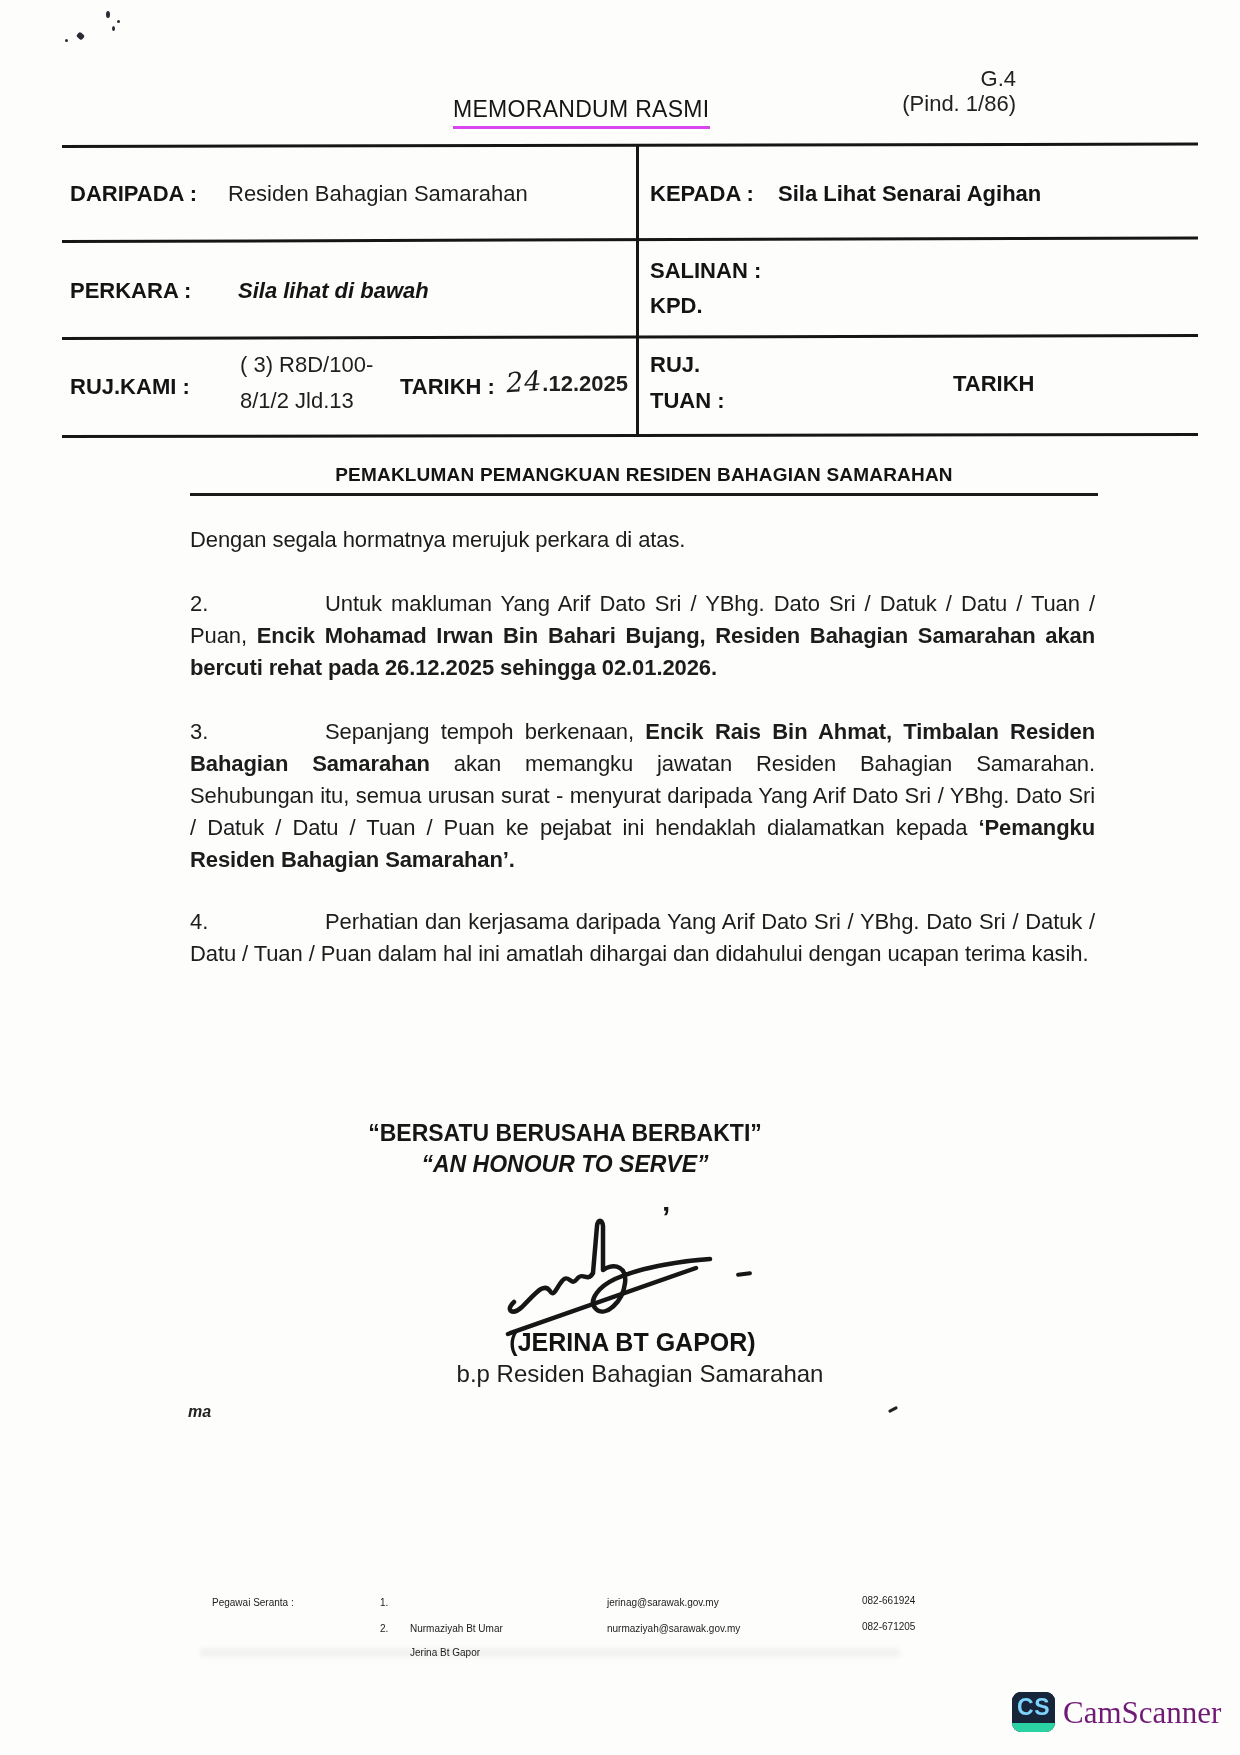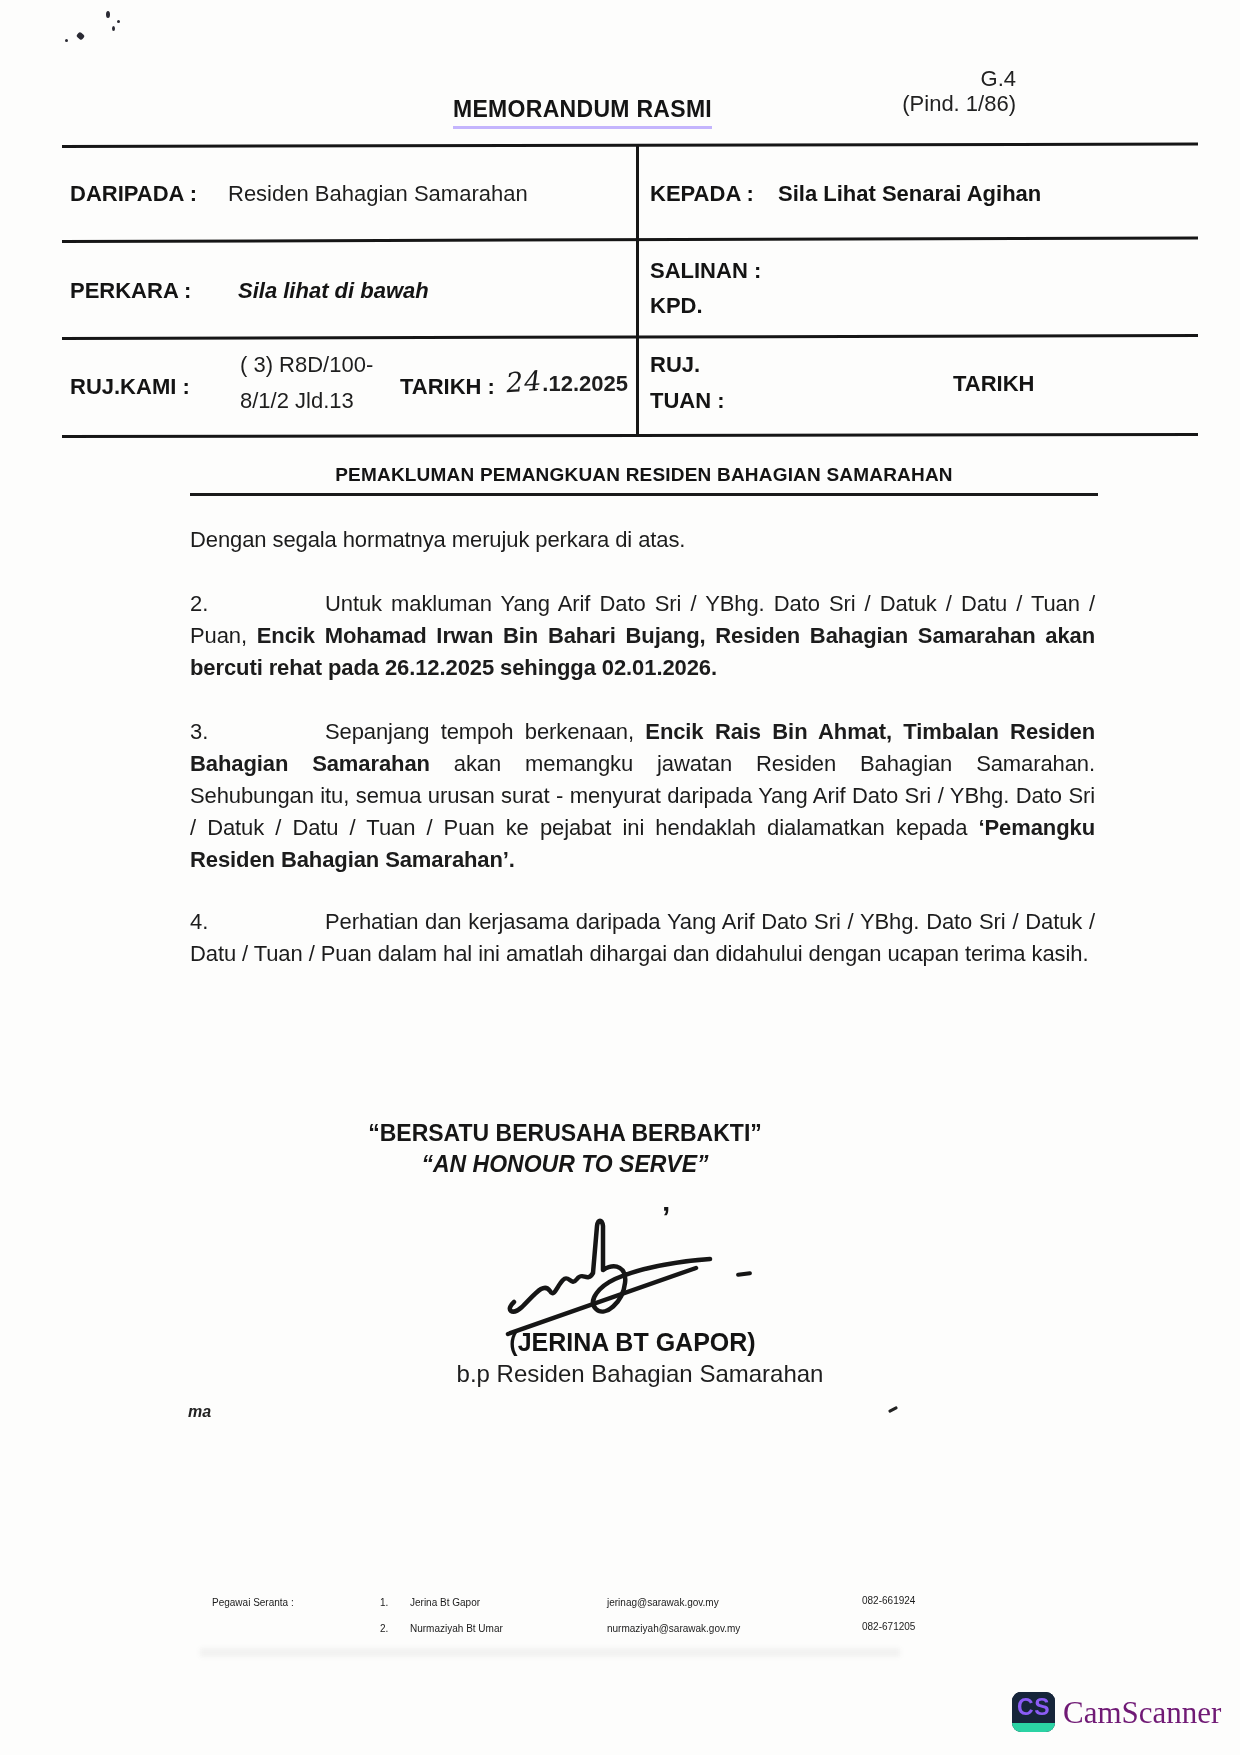--- a/index.html
+++ b/index.html
@@ -10,22 +10,22 @@
     background:#fdfdfc;
     font-family:"Liberation Sans","DejaVu Sans",sans-serif;
     color:#1b1b1b;
     overflow:hidden;
   }
   .abs{position:absolute;}
   .b{font-weight:bold;}
   .i{font-style:italic;}
   
   .form-code{left:858px;top:42px;width:158px;text-align:right;font-size:22px;line-height:25px;color:#222;margin-top:24px;}
-  .doc-title{left:453px;top:96px;font-size:23px;font-weight:bold;letter-spacing:.3px;color:#151515;
-    border-bottom:3px solid #c4b5fd;padding-bottom:3px;}
+  .doc-title{left:453px;top:96px;font-size:23px;font-weight:normal;letter-spacing:.3px;color:#151515;
+    border-bottom:3px solid #d946ef;padding-bottom:3px;}
   
   .hline{height:3px;background:#161616;left:62px;width:1136px;transform:rotate(-0.12deg);transform-origin:left center;}
   .vline{width:3px;background:#161616;left:636px;top:146px;height:290px;}
   .cell-label{font-size:22px;font-weight:bold;color:#141414;}
   .cell-val{font-size:22px;color:#1e1e1e;}
   .hand{font-family:"DejaVu Serif",serif;font-style:italic;font-size:27px;transform:rotate(-4deg);display:inline-block;letter-spacing:1px;}
   
   .subject{left:190px;top:464px;width:908px;text-align:center;font-size:19px;font-weight:bold;letter-spacing:.2px;
     color:#141414;border-bottom:3px solid #1a1a1a;padding-bottom:7px;}
   .para{left:190px;width:905px;font-size:22px;line-height:32px;text-align:justify;color:#1c1c1c;letter-spacing:-0.1px;}
@@ -35,21 +35,21 @@
   .motto2{left:300px;top:1151px;width:530px;text-align:center;font-size:23px;font-weight:bold;font-style:italic;color:#161616;}
   .sig-name{left:460px;top:1328px;width:345px;text-align:center;font-size:25px;font-weight:bold;color:#131313;}
   .sig-bp{left:440px;top:1360px;width:400px;text-align:center;font-size:24px;color:#1e1e1e;}
   .ma-note{left:188px;top:1403px;font-size:16px;font-style:italic;font-weight:bold;color:#222;}
   
   .foot{font-size:10px;color:#1b1b1b;}
   .smudge{left:200px;top:1648px;width:700px;height:9px;background:rgba(60,60,60,.06);filter:blur(2px);}
   
   .cs-icon{left:1012px;top:1692px;width:43px;height:40px;border-radius:9px;overflow:hidden;}
   .cs-top{position:absolute;left:0;top:0;width:100%;height:31px;display:flex;align-items:center;justify-content:center;
-    color:#8b5cf6;font-size:23px;font-weight:bold;letter-spacing:.5px;}
+    color:#7dd3fc;font-size:23px;font-weight:bold;letter-spacing:.5px;}
   .cs-bottom{position:absolute;left:0;bottom:0;width:100%;height:9px;}
   .cs-text{left:1063px;top:1695px;font-family:"Liberation Serif","DejaVu Serif",serif;font-size:31px;color:#701a75;}
   
   .speck{background:#2a2a33;border-radius:50%;}
   .tickmark{width:10px;height:3px;background:#222;transform:rotate(-28deg);border-radius:2px;}
   .dashmark{width:16px;height:4px;background:#151515;transform:rotate(-8deg);border-radius:2px;}
   .apos{font-size:30px;font-weight:bold;color:#151515;}
 </style>
 </head>
 <body>
@@ -125,21 +125,21 @@
   <div class="abs sig-name">(JERINA BT GAPOR)</div>
   <div class="abs sig-bp">b.p Residen Bahagian Samarahan</div>
   <div class="abs ma-note">ma</div>
   <div class="abs tickmark" style="left:888px;top:1408px;"></div>
 
   <div class="abs foot" style="left:212px;top:1597px;">Pegawai Seranta :</div>
 
   <div class="abs foot" style="left:380px;top:1597px;">
     <span>1.</span>
   </div>
-  <div class="abs foot" style="left:410px;top:1597px;">Jerina Bt Gapor</div>
+  <div class="abs foot" style="left:410px;top:1647px;">Jerina Bt Gapor</div>
   <div class="abs foot mail" style="left:607px;top:1597px;">jerinag@sarawak.gov.my</div>
   <div class="abs foot" style="left:862px;top:1595px;">082-661924</div>
 
   <div class="abs foot" style="left:380px;top:1623px;">
     <span>2.</span>
   </div>
   <div class="abs foot" style="left:410px;top:1623px;">Nurmaziyah Bt Umar</div>
   <div class="abs foot mail" style="left:607px;top:1623px;">nurmaziyah@sarawak.gov.my</div>
   <div class="abs foot" style="left:862px;top:1621px;">082-671205</div>
 

